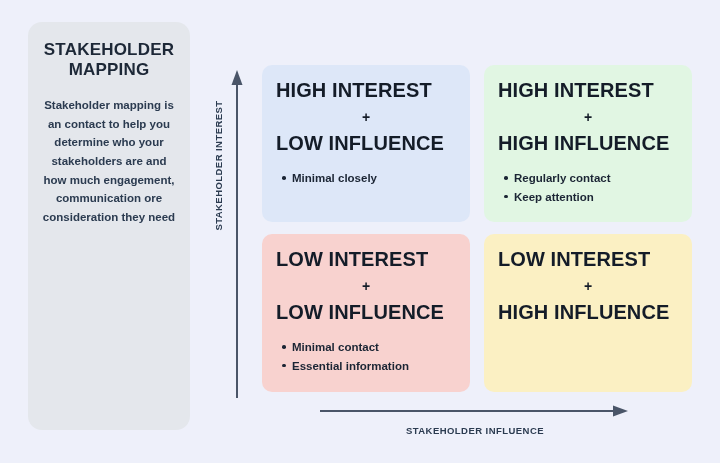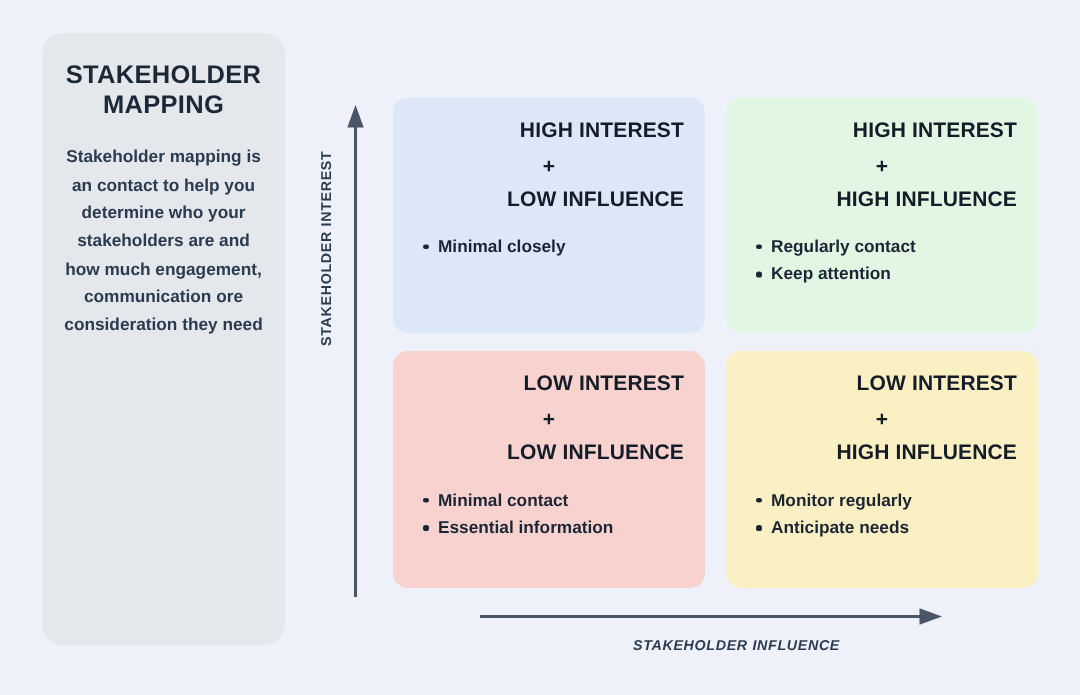--- a/index.html
+++ b/index.html
@@ -76,48 +76,47 @@
     transform-origin: center center;
     margin-left: -53px;
     font-size: 9.5px;
     font-weight: bold;
     letter-spacing: 0.45px;
     color: #2b3b50;
     white-space: nowrap;
   }
   #x-axis-label {
     position: absolute;
-    left: 336px;
+    left: 320px;
     top: 425px;
     width: 310px;
     text-align: center;
     font-size: 9.5px;
     font-weight: bold;
     letter-spacing: 0.45px;
     color: #2b3b50;
     white-space: nowrap;
-    font-style: italic;
   }
 
   
   .quadrant {
     position: absolute;
     border-radius: 10px;
     box-sizing: border-box;
     padding: 14px 14px 10px 14px;
     color: #1b2534;
   }
   #quadrant-hi-lo { left: 262px; top: 65px;  width: 208px; height: 157px; background: #dde7f8; }
   #quadrant-hi-hi { left: 484px; top: 65px;  width: 208px; height: 157px; background: #e1f6e3; }
   #quadrant-lo-lo { left: 262px; top: 234px; width: 208px; height: 158px; background: #f8d2cf; }
   #quadrant-lo-hi { left: 484px; top: 234px; width: 208px; height: 158px; background: #fbf0c3; }
 
   .q-heading {
-    text-align: right;
-    font-size: 14px;
+    text-align: left;
+    font-size: 20px;
     font-weight: bold;
     letter-spacing: 0.1px;
     line-height: 1.1;
     color: #141c28;
   }
   .q-plus {
     text-align: center;
     font-size: 14px;
     font-weight: bold;
     line-height: 1;
@@ -195,19 +194,15 @@
     <ul class="q-bullets">
       <li>Minimal contact</li>
       <li>Essential information</li>
     </ul>
   </div>
 
   <div class="quadrant" id="quadrant-lo-hi">
     <div class="q-heading">LOW INTEREST</div>
     <div class="q-plus">+</div>
     <div class="q-heading">HIGH INFLUENCE</div>
-    <ul class="q-bullets">
-      <li>Monitor regularly</li>
-      <li>Anticipate needs</li>
-    </ul>
   </div>
 
 </div>
 
 </body></html>

